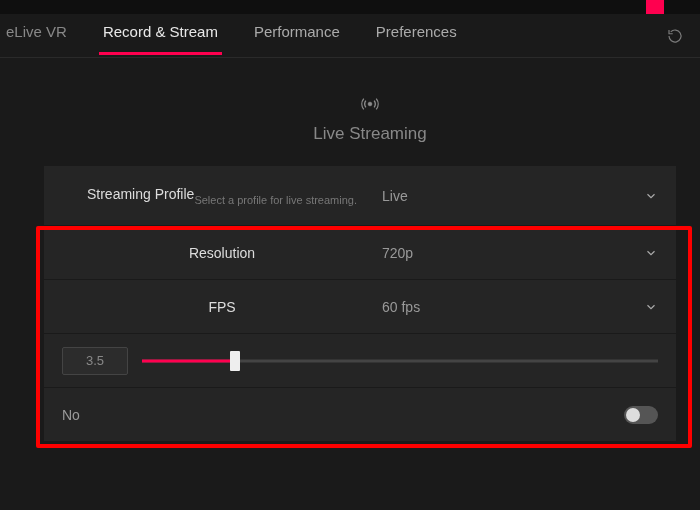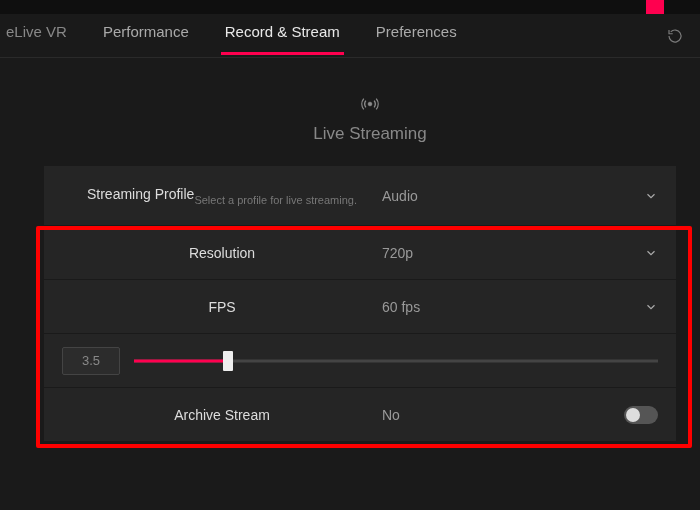--- a/index.html
+++ b/index.html
@@ -103,21 +103,21 @@
   }
   .value-text { font-size: 14px; color: #999; }
   .chev {
     margin-left: auto;
     width: 14px; height: 14px;
     cursor: pointer;
   }
   .chev svg { width: 14px; height: 14px; stroke: #aaa; stroke-width: 2; fill: none; }
 
   .num-input {
-    width: 58px; height: 28px;
+    width: 66px; height: 28px;
     background: #2c2c2c;
     border: 1px solid #444;
     color: #888;
     text-align: center;
     font-size: 13px;
     border-radius: 2px;
   }
   .slider {
     flex: 1;
     position: relative;
@@ -174,25 +174,25 @@
 <body>
 
 <div class="topbar">
   <div class="accent"></div>
 </div>
 
 <div class="tabbar">
   <div class="tab partial">
     <span>eLive VR</span>
   </div>
+  <div class="tab active">
+    <span>Record &amp; Stream</span>
+  </div>
   <div class="tab">
     <span>Performance</span>
-  </div>
-  <div class="tab active">
-    <span>Record &amp; Stream</span>
   </div>
   <div class="tab">
     <span>Preferences</span>
   </div>
   <div class="refresh">
     <svg viewBox="0 0 24 24">
         <path d="M4 12a8 8 0 1 0 2.3-5.6M4 4v5h5"></path>
       </svg>
   </div>
 </div>
@@ -210,21 +210,21 @@
   </div>
 
   <div class="settings-list">
 
     <div class="row tall">
       <div class="left">
         <span class="label">Streaming Profile</span>
         <span class="sublabel">Select a profile for live streaming.</span>
       </div>
       <div class="right">
-        <span class="value-text">Audio</span>
+        <span class="value-text">Live</span>
         <span class="chev">
           <svg viewBox="0 0 24 24">
               <polyline points="6 9 12 15 18 9"></polyline>
             </svg>
         </span>
       </div>
     </div>
 
     <div class="row">
       <div class="left">
@@ -260,23 +260,20 @@
         <div class="slider">
           <div class="track"></div>
           <div class="fill" style="width:18%"></div>
           <div class="thumb" style="left:18%"></div>
         </div>
       </div>
     </div>
 
 
     <div class="row">
-      <div class="left">
-        <span class="label">Archive Stream</span>
-      </div>
       <div class="right">
         <span class="value-text">No</span>
         <div class="toggle">
           <div class="knob"></div>
         </div>
       </div>
     </div>
 
     <div class="highlight-box" style="left:-8px; top:60px; width:656px; height:222px;"></div>
 

